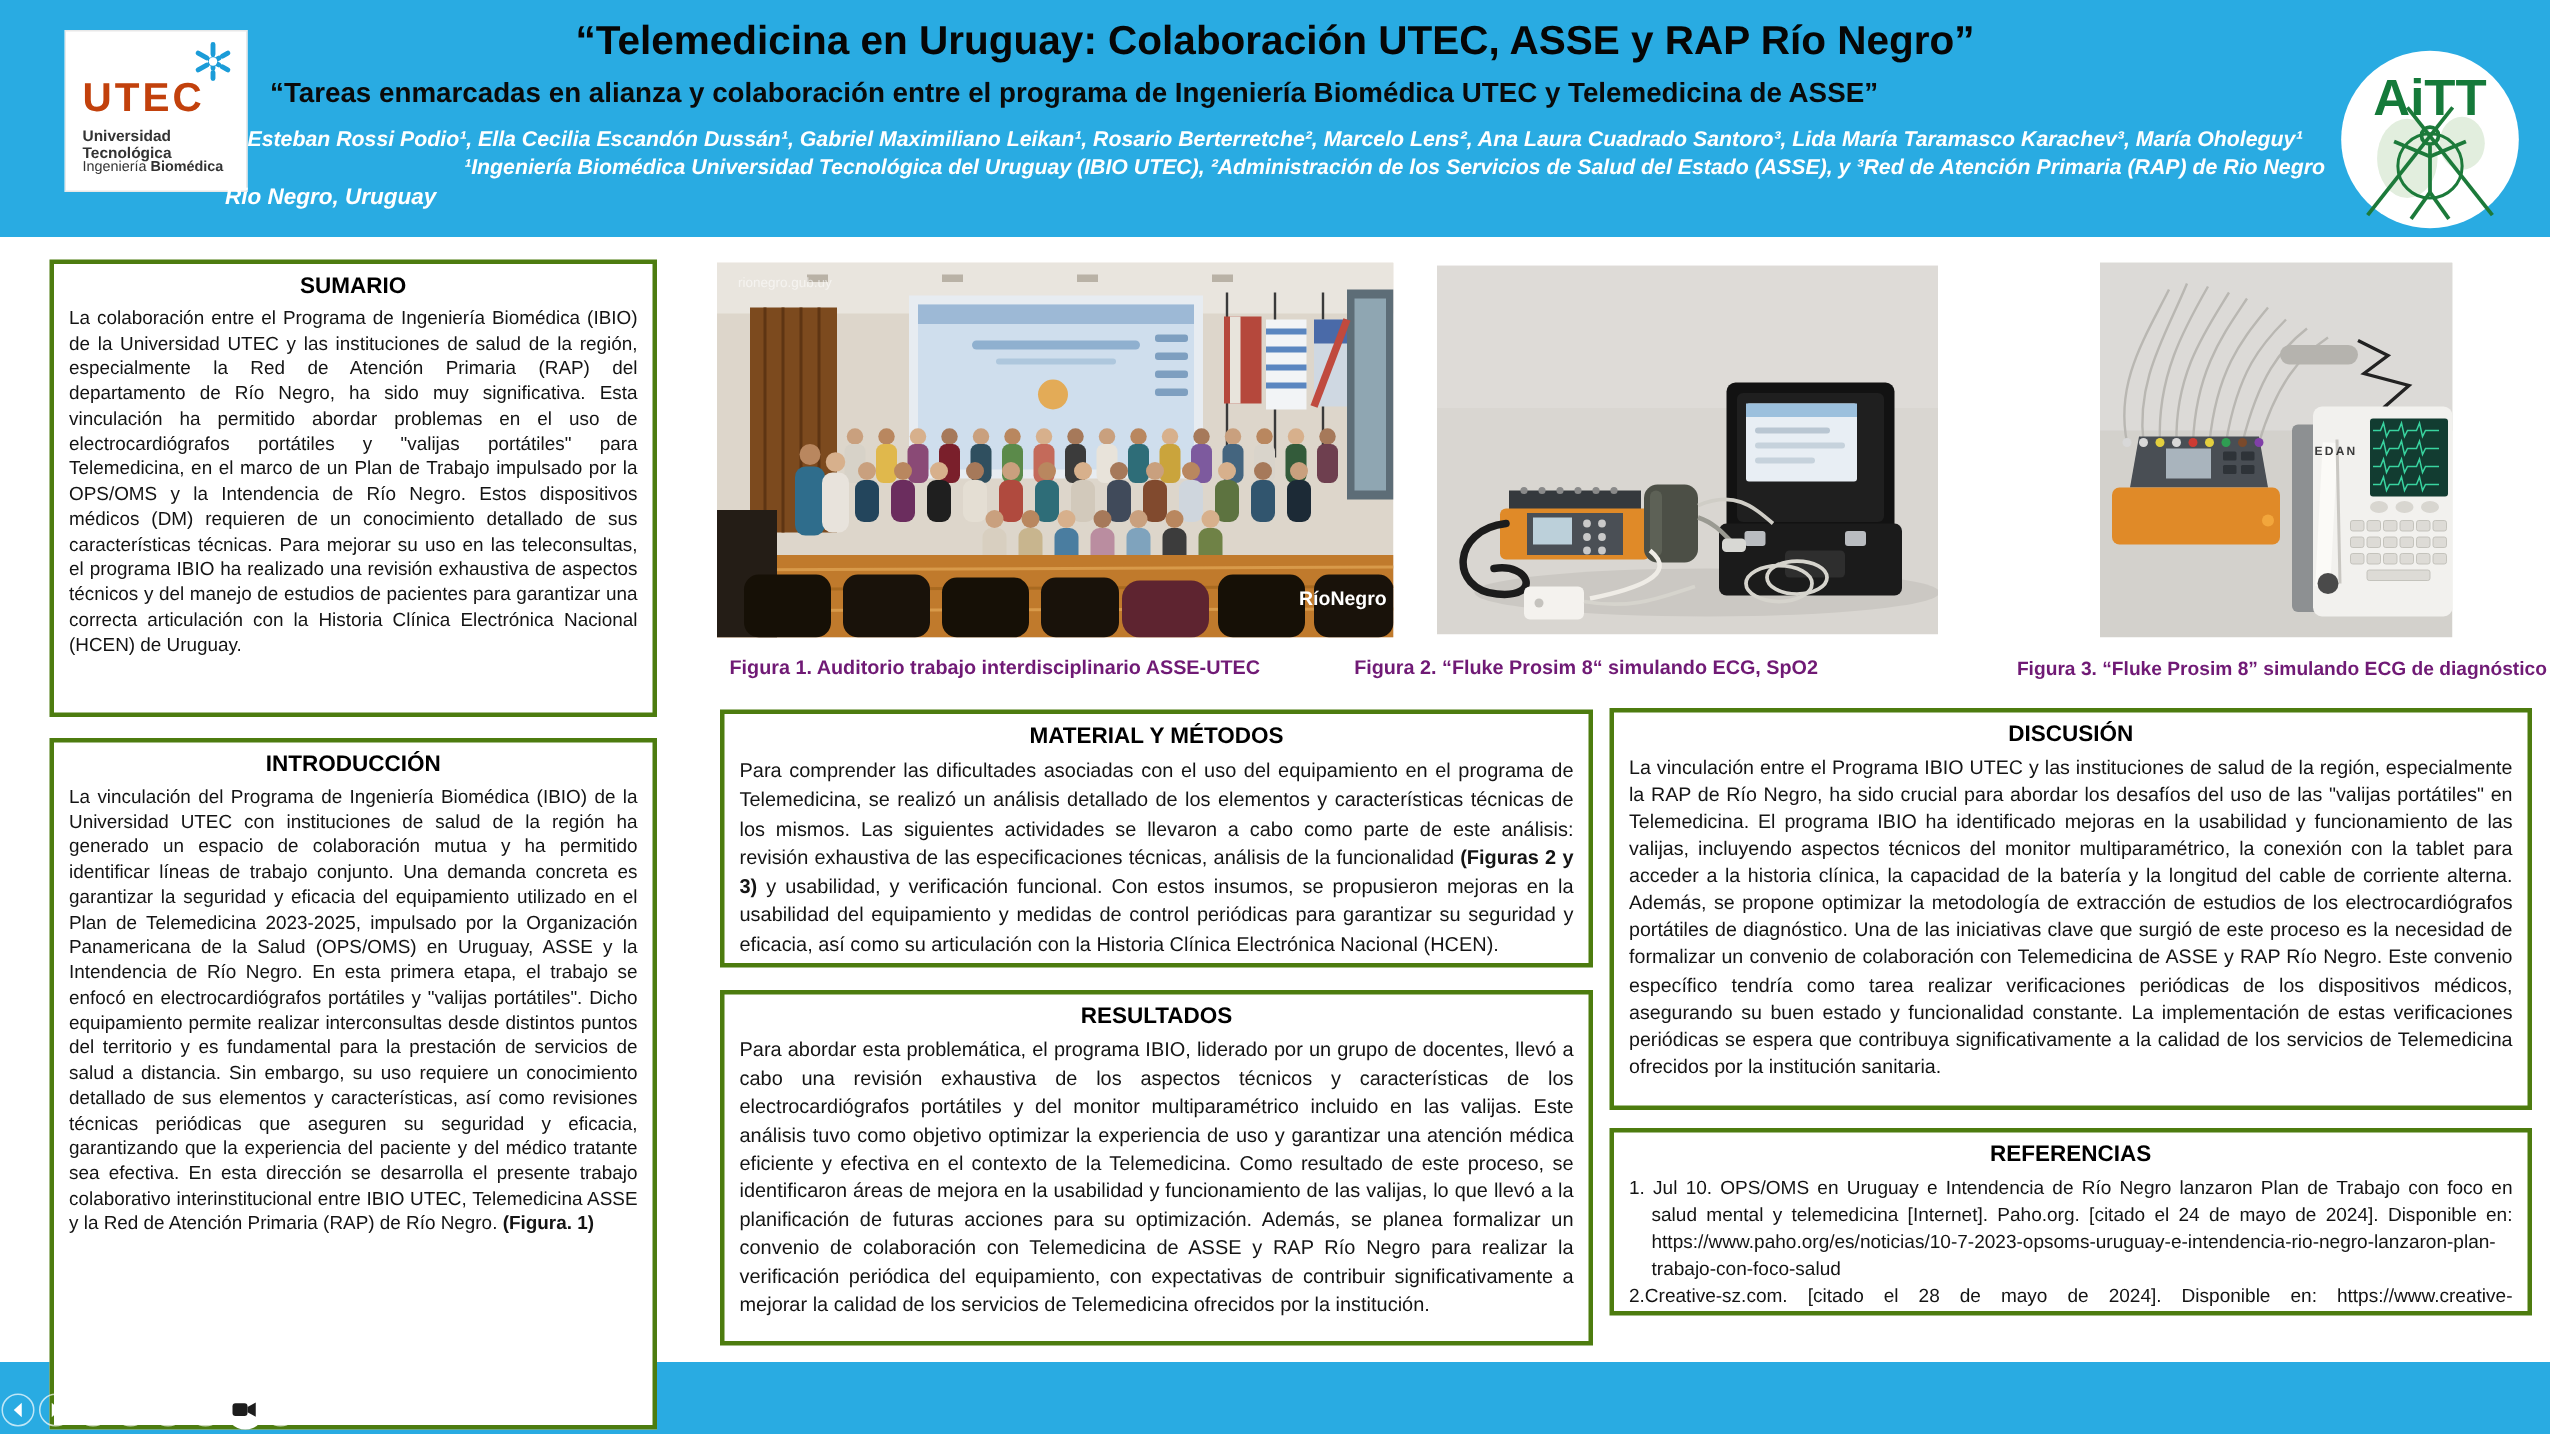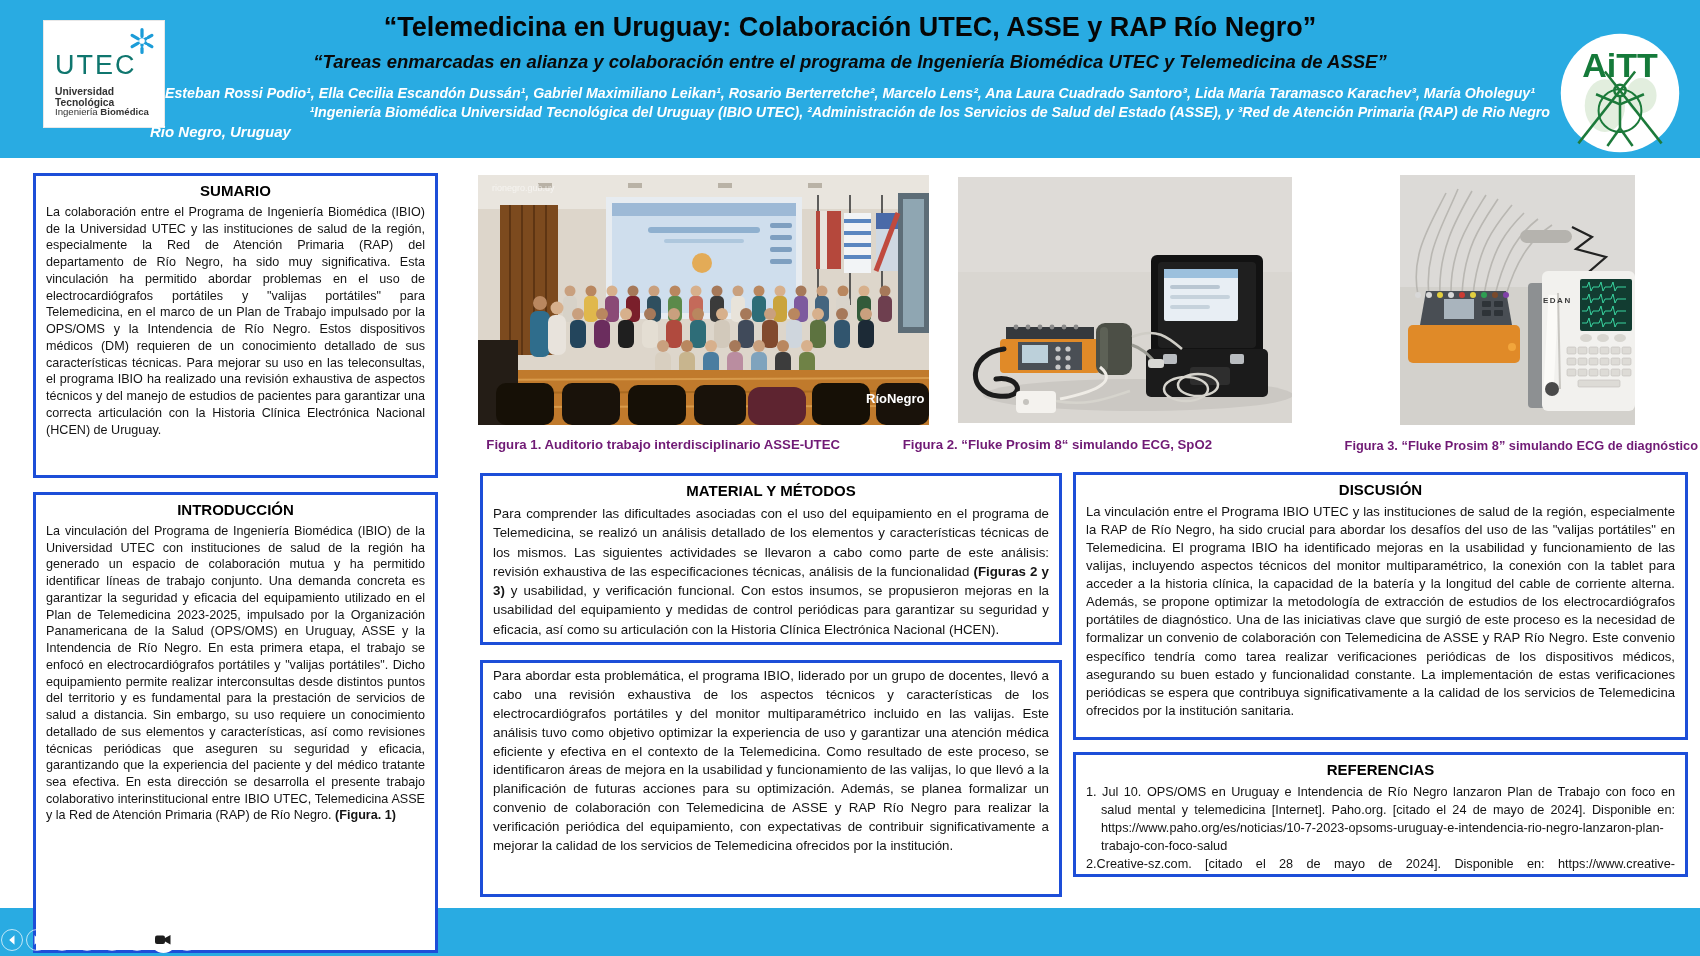--- a/index.html
+++ b/index.html
@@ -3,41 +3,41 @@
 <meta charset="utf-8">
 <style>
   html,body{margin:0;padding:0;background:#111;}
   .slide{position:relative;width:1700px;height:956px;background:#29ABE2;overflow:hidden;
          font-family:"Liberation Sans",sans-serif;color:#111;}
   .content-bg{position:absolute;left:0;top:158px;width:1700px;height:750px;background:#ffffff;}
 
   
   .h-title{position:absolute;left:180px;width:1340px;top:12px;text-align:center;
            font-size:27px;font-weight:bold;color:#060606;}
-  .h-subtitle{position:absolute;left:180px;width:1340px;top:51px;text-align:center;
-           font-size:18.5px;font-weight:bold;color:#0a0a0a;font-style:italic;}
+  .h-subtitle{position:absolute;left:180px;width:1340px;top:51px;text-align:left;
+           font-size:18.5px;font-weight:bold;color:#0a0a0a;}
   .h-authors{position:absolute;left:150px;width:1400px;top:85px;text-align:center;
            font-size:14.2px;font-weight:bold;font-style:italic;color:#ffffff;}
   .h-affil{position:absolute;left:150px;width:1400px;top:104px;text-align:right;
            font-size:14.2px;font-weight:bold;font-style:italic;color:#ffffff;}
   .h-loc{position:absolute;left:150px;width:1400px;top:123px;
            font-size:15px;font-weight:bold;font-style:italic;color:#ffffff;}
 
   .utec-logo{position:absolute;left:43px;top:20px;width:122px;height:108px;background:#fff;
              box-shadow:0 0 0 1px #e8e8e8 inset;}
   .utec-flake{position:absolute;right:10px;top:8px;}
-  .utec-word{position:absolute;left:12px;top:30px;font-size:27px;font-weight:normal;
-             letter-spacing:2px;color:#0f766e;}
+  .utec-word{position:absolute;left:12px;top:30px;font-size:27px;font-weight:bold;
+             letter-spacing:2px;color:#c2410c;}
   .utec-sub{position:absolute;left:12px;top:66px;font-size:10.3px;font-weight:bold;color:#333;}
   .utec-sub2{position:absolute;left:12px;top:86px;font-size:9.6px;color:#333;}
 
   .aitt-logo{position:absolute;left:1557px;top:30px;width:126px;height:126px;}
 
   
-  .box{position:absolute;border:3px solid #1d4ed8;background:#fff;box-sizing:border-box;
+  .box{position:absolute;border:3px solid #4d7c0f;background:#fff;box-sizing:border-box;
        padding:4px 10px 6px 10px;overflow:hidden;}
   .box h3{margin:2px 0 5px 0;text-align:center;font-size:15px;color:#000;}
   .box p{margin:0;text-align:justify;color:#141414;}
   #box-sumario{left:33px;top:173px;width:405px;height:305px;}
   #box-intro{left:33px;top:492px;width:405px;height:461px;}
   #box-sumario p,#box-intro p{font-size:12.6px;line-height:1.33;}
   #box-material{left:480px;top:473px;width:582px;height:172px;}
   #box-material p{font-size:13.3px;line-height:1.45;}
   #box-resultados{left:480px;top:660px;width:582px;height:237px;}
   #box-resultados p{font-size:13.3px;line-height:1.42;}
@@ -414,20 +414,21 @@
     <h3>INTRODUCCIÓN</h3>
     <p><span>La vinculación del Programa de Ingeniería Biomédica (IBIO) de la Universidad UTEC con instituciones de salud de la región ha generado un espacio de colaboración mutua y ha permitido identificar líneas de trabajo conjunto. Una demanda concreta es garantizar la seguridad y eficacia del equipamiento utilizado en el Plan de Telemedicina 2023-2025, impulsado por la Organización Panamericana de la Salud (OPS/OMS) en Uruguay, ASSE y la Intendencia de Río Negro. En esta primera etapa, el trabajo se enfocó en electrocardiógrafos portátiles y "valijas portátiles". Dicho equipamiento permite realizar interconsultas desde distintos puntos del territorio y es fundamental para la prestación de servicios de salud a distancia. Sin embargo, su uso requiere un conocimiento detallado de sus elementos y características, así como revisiones técnicas periódicas que aseguren su seguridad y eficacia, garantizando que la experiencia del paciente y del médico tratante sea efectiva. En esta dirección se desarrolla el presente trabajo colaborativo interinstitucional entre IBIO UTEC, Telemedicina ASSE y la Red de Atención Primaria (RAP) de Río Negro. </span><b>(Figura. 1)</b></p>
   </section>
 
   <section class="box" id="box-material">
     <h3>MATERIAL Y MÉTODOS</h3>
     <p><span>Para comprender las dificultades asociadas con el uso del equipamiento en el programa de Telemedicina, se realizó un análisis detallado de los elementos y características técnicas de los mismos. Las siguientes actividades se llevaron a cabo como parte de este análisis: revisión exhaustiva de las especificaciones técnicas, análisis de la funcionalidad </span><b>(Figuras 2 y 3)</b><span> y usabilidad, y verificación funcional. Con estos insumos, se propusieron mejoras en la usabilidad del equipamiento y medidas de control periódicas para garantizar su seguridad y eficacia, así como su articulación con la Historia Clínica Electrónica Nacional (HCEN).</span></p>
   </section>
 
   <section class="box" id="box-resultados">
+    <h3>RESULTADOS</h3>
     <p>Para abordar esta problemática, el programa IBIO, liderado por un grupo de docentes, llevó a cabo una revisión exhaustiva de los aspectos técnicos y características de los electrocardiógrafos portátiles y del monitor multiparamétrico incluido en las valijas. Este análisis tuvo como objetivo optimizar la experiencia de uso y garantizar una atención médica eficiente y efectiva en el contexto de la Telemedicina. Como resultado de este proceso, se identificaron áreas de mejora en la usabilidad y funcionamiento de las valijas, lo que llevó a la planificación de futuras acciones para su optimización. Además, se planea formalizar un convenio de colaboración con Telemedicina de ASSE y RAP Río Negro para realizar la verificación periódica del equipamiento, con expectativas de contribuir significativamente a mejorar la calidad de los servicios de Telemedicina ofrecidos por la institución.</p>
   </section>
 
   <section class="box" id="box-discusion">
     <h3>DISCUSIÓN</h3>
     <p>La vinculación entre el Programa IBIO UTEC y las instituciones de salud de la región, especialmente la RAP de Río Negro, ha sido crucial para abordar los desafíos del uso de las "valijas portátiles" en Telemedicina. El programa IBIO ha identificado mejoras en la usabilidad y funcionamiento de las valijas, incluyendo aspectos técnicos del monitor multiparamétrico, la conexión con la tablet para acceder a la historia clínica, la capacidad de la batería y la longitud del cable de corriente alterna. Además, se propone optimizar la metodología de extracción de estudios de los electrocardiógrafos portátiles de diagnóstico. Una de las iniciativas clave que surgió de este proceso es la necesidad de formalizar un convenio de colaboración con Telemedicina de ASSE y RAP Río Negro. Este convenio específico tendría como tarea realizar verificaciones periódicas de los dispositivos médicos, asegurando su buen estado y funcionalidad constante. La implementación de estas verificaciones periódicas se espera que contribuya significativamente a la calidad de los servicios de Telemedicina ofrecidos por la institución sanitaria.</p>
   </section>
 
   <section class="box" id="box-referencias">
     <h3>REFERENCIAS</h3>

